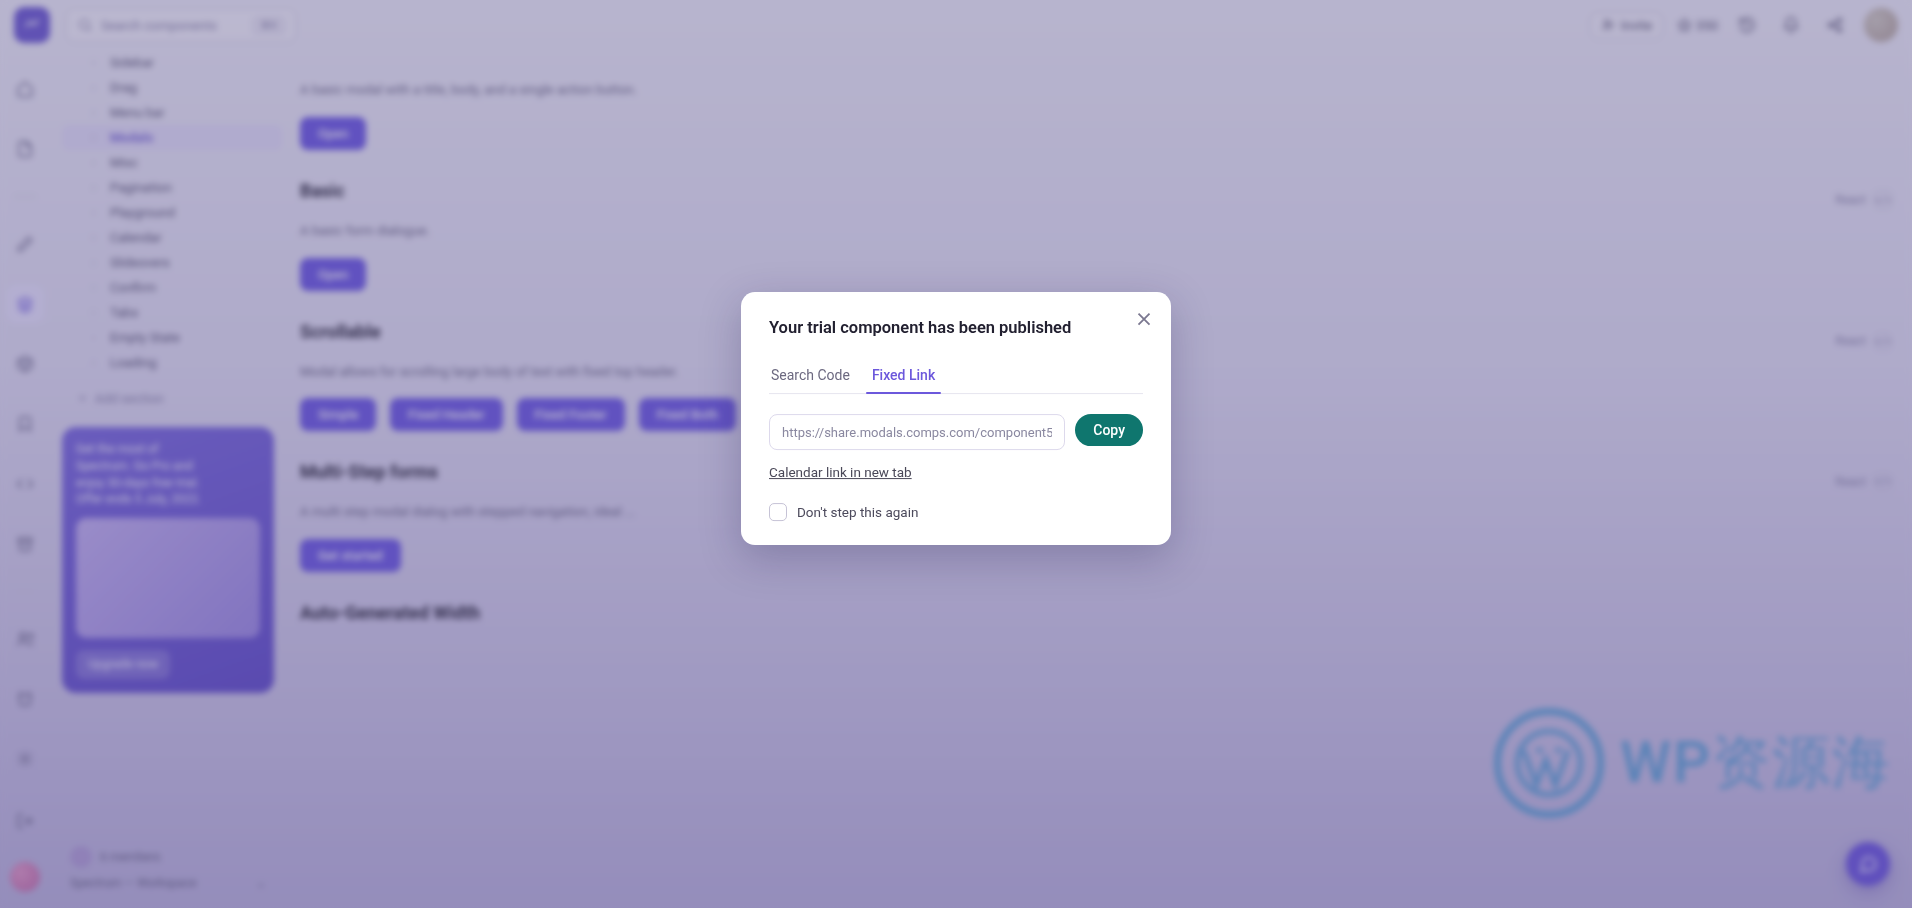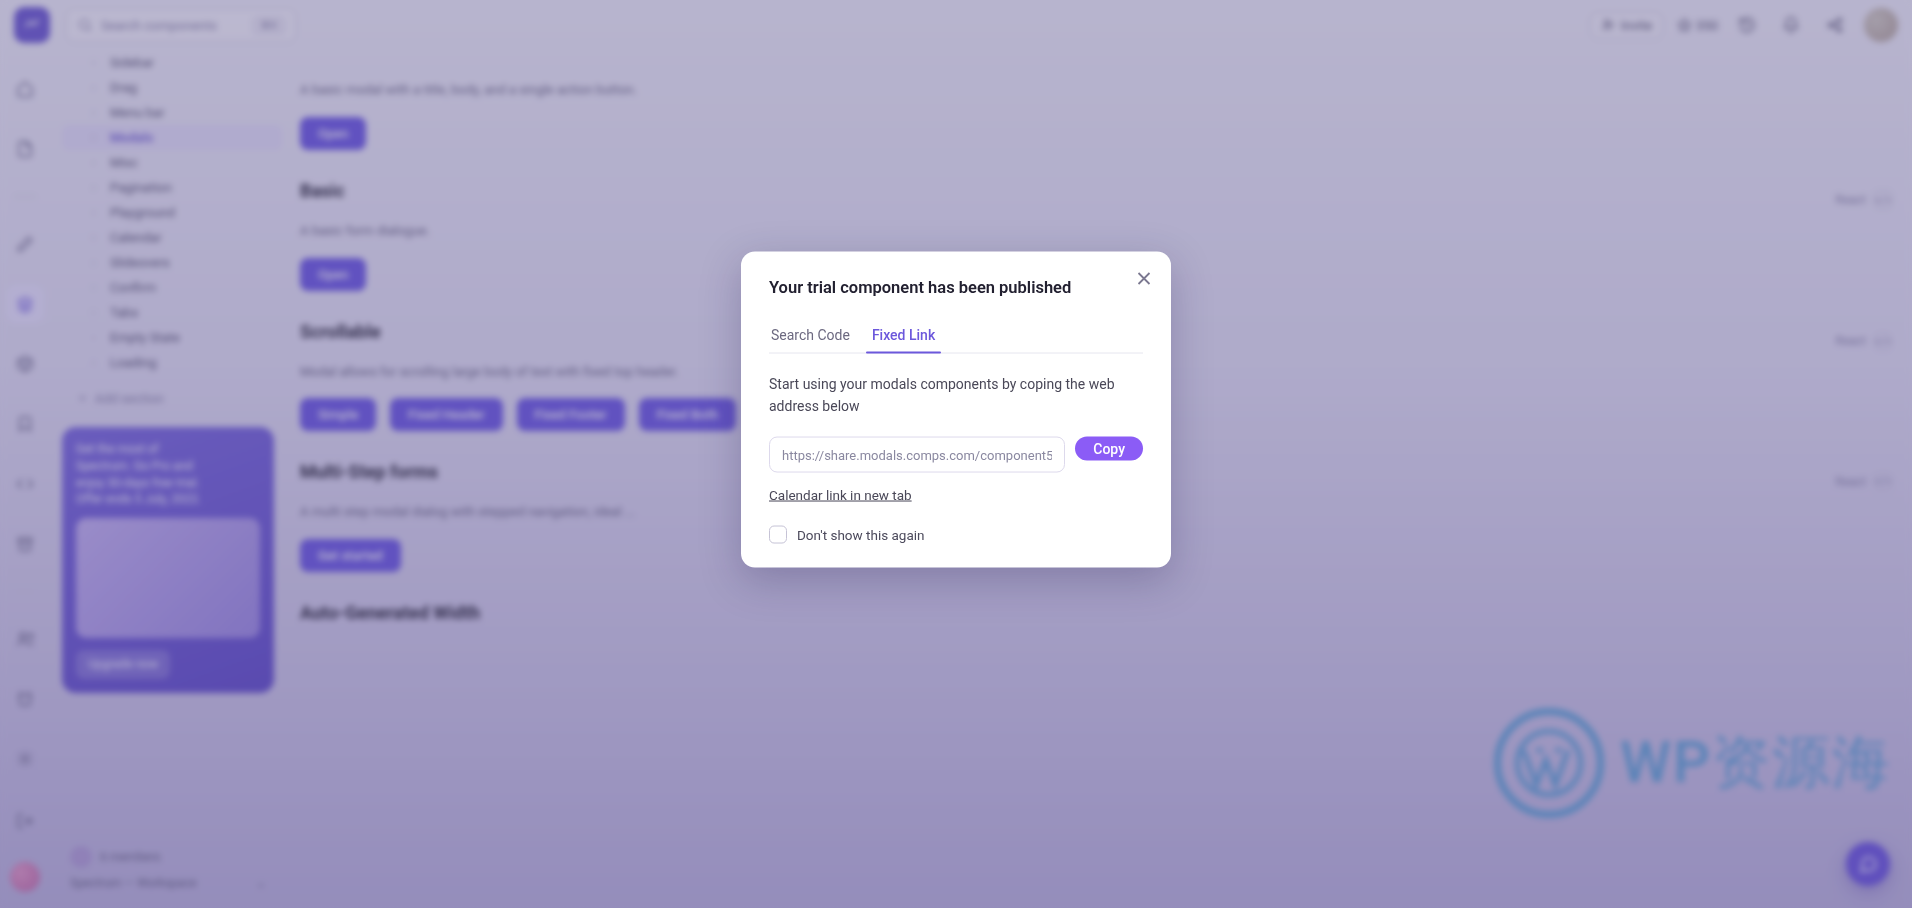--- a/index.html
+++ b/index.html
@@ -59,21 +59,21 @@
 .modal { position: absolute; left: 50%; top: 50%; transform: translate(-50%, -64%); width: 430px; background: #fff; border-radius: 14px; padding: 26px 28px 24px 28px; box-shadow: 0 12px 40px rgba(30,22,80,0.25); }
 .modal-close { position: absolute; top: 16px; right: 16px; width: 22px; height: 22px; color: #7b7890; cursor: pointer; }
 .modal h3 { font-size: 16.5px; font-weight: 600; color: #222030; }
 .tabs { display: flex; gap: 18px; margin-top: 22px; border-bottom: 1px solid #e7e6ef; }
 .tab { padding: 8px 2px 10px 2px; font-size: 14px; color: #6c6980; cursor: pointer; position: relative; }
 .tab.active { color: #6c58dc; font-weight: 500; }
 .tab.active::after { content: ""; position: absolute; left: -4px; right: -4px; bottom: -1px; height: 2px; background: #6c58dc; border-radius: 2px; }
 .modal-body { margin-top: 20px; font-size: 14px; color: #4a4858; line-height: 1.55; }
 .url-row { display: flex; gap: 10px; margin-top: 20px; }
 .url-input { flex: 1; height: 36px; border: 1px solid #ddd9ec; border-radius: 8px; padding: 0 12px; font-size: 13px; color: #8a88a0; background: #fff; }
-.copy-btn { padding: 0 18px; height: 24px; border-radius: 16px; background: #8b5cf6; color: #fff; font-size: 14px; font-weight: 500; border: none; cursor: pointer; }
+.copy-btn { padding: 0 18px; height: 32px; border-radius: 16px; background: #0f766e; color: #fff; font-size: 14px; font-weight: 500; border: none; cursor: pointer; }
 .preview-link { display:inline-block; margin-top: 14px; font-size: 13.5px; color: #4a4858; text-decoration: underline; cursor: pointer; }
 .check-row { display: flex; align-items: center; gap: 10px; margin-top: 22px; }
 .checkbox { width: 18px; height: 18px; border: 1.5px solid #c6c3d6; border-radius: 5px; }
 .check-row span { font-size: 13.5px; color: #4c4a5c; }
 
 
 .watermark { position: fixed; right: 20px; bottom: 90px; display: flex; align-items: center; gap: 16px; opacity: 0.88; }
 .wm-circle { width: 110px; height: 110px; border-radius: 50%; border: 7px solid #5aa7d8; display:flex; align-items:center; justify-content:center; }
 .wm-text { font-size: 58px; font-weight: 500; color: #5aa7d8; letter-spacing: 2px; white-space: nowrap; }
 
@@ -357,23 +357,22 @@
   <div class="modal-close">
     <svg viewBox="0 0 24 24" fill="none" stroke="currentColor" stroke-width="2">
         <path d="M18 6L6 18M6 6l12 12"></path>
       </svg>
   </div>
   <h3>Your trial component has been published</h3>
   <div class="tabs">
     <div class="tab">Search Code</div>
     <div class="tab active">Fixed Link</div>
   </div>
-  <div class="modal-body">Start using your modals components by coping the web address below</div>
   <div class="url-row">
     <input class="url-input" readonly="" value="https://share.modals.comps.com/component5xwo6i" style="">
     <button class="copy-btn">Copy</button>
   </div>
   <a class="preview-link">Calendar link in new tab</a>
   <div class="check-row">
     <div class="checkbox"></div>
-    <span>Don't show this again</span>
+    <span>Don't step this again</span>
   </div>
 </div>
 
 </body></html>

